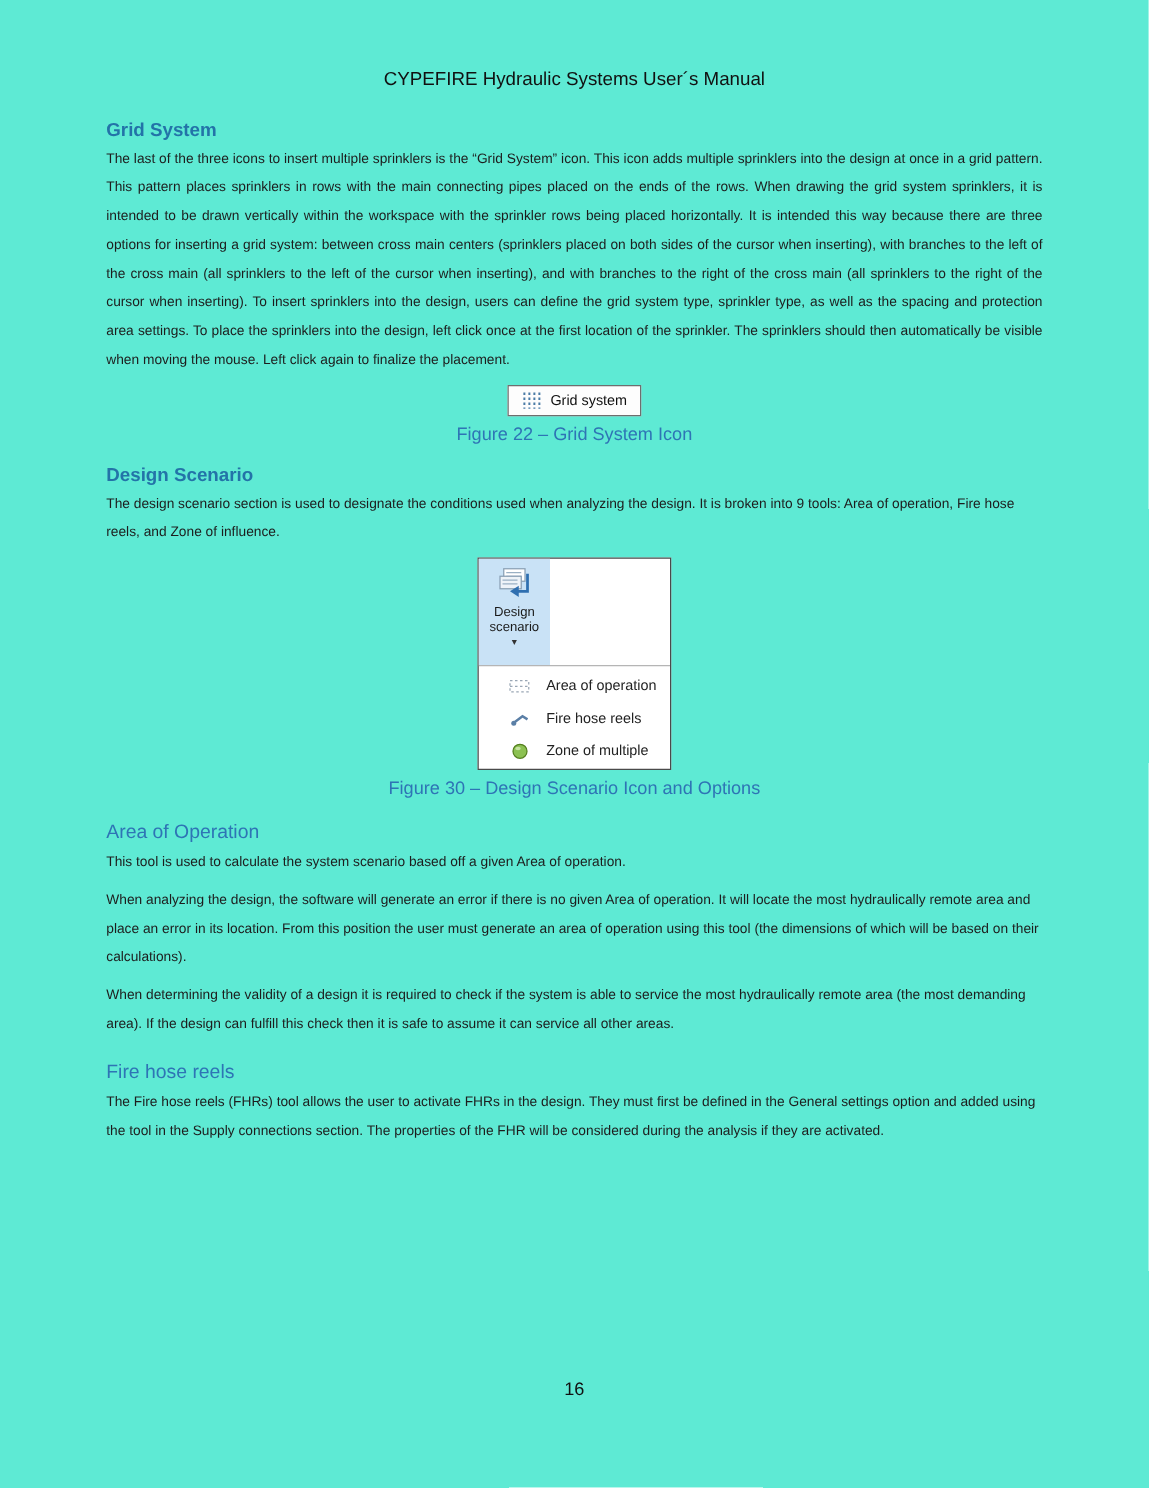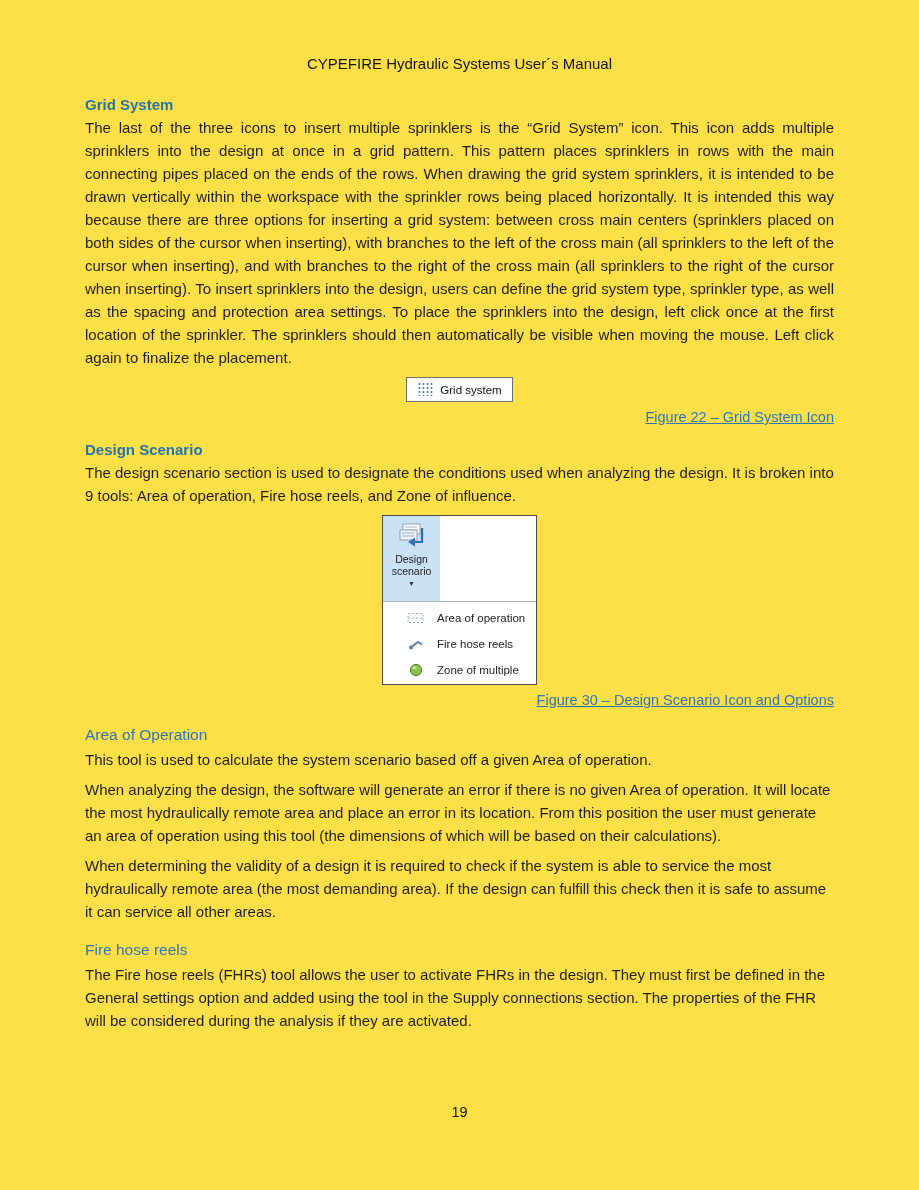--- a/index.html
+++ b/index.html
@@ -1,19 +1,19 @@
 <!DOCTYPE html>
 <html><head>
 <meta charset="utf-8">
 <style>
   html,body { margin:0; padding:0; background:#ffffff; }
   .page {
     position:relative;
     width:919px; height:1190px;
-    background:#fde047;
+    background:#5eead4;
     font-family:"Liberation Sans", sans-serif;
     color:#1d1d1d;
     overflow:hidden;
   }
   .content { padding:55px 85px 0 85px; }
 
   .doc-header {
     text-align:center;
     font-size:15px;
     color:#111111;
@@ -27,33 +27,32 @@
     font-weight:bold;
     margin:16px 0 3px 0;
   }
   h3.subheading {
     color:#2e74b5;
     font-size:15.5px;
     font-weight:400;
     margin:18px 0 4px 0;
   }
   p.body-text {
-    font-size:15px;
+    font-size:11px;
     line-height:23px;
     margin:0 0 7px 0;
   }
   p.justified { text-align:justify; }
 
   .figure { text-align:center; margin:8px 0 2px 0; }
   .figure-caption {
     color:#2e74b5;
     font-size:14.5px;
-    text-align:right;
+    text-align:center;
     margin:7px 0 2px 0;
-    text-decoration:underline;
   }
 
   
   .gs-button {
     display:inline-flex;
     align-items:center;
     gap:6px;
     border:1px solid #6e6e6e;
     padding:4px 10px;
     font-size:11.5px;
@@ -198,14 +197,14 @@
     <h3 class="subheading">Area of Operation</h3>
     <p class="body-text">This tool is used to calculate the system scenario based off a given Area of operation.</p>
     <p class="body-text">When analyzing the design, the software will generate an error if there is no given Area of operation. It will locate the most hydraulically remote area and place an error in its location. From this position the user must generate an area of operation using this tool (the dimensions of which will be based on their calculations).</p>
     <p class="body-text">When determining the validity of a design it is required to check if the system is able to service the most hydraulically remote area (the most demanding area). If the design can fulfill this check then it is safe to assume it can service all other areas.</p>
 
     <h3 class="subheading">Fire hose reels</h3>
     <p class="body-text">The Fire hose reels (FHRs) tool allows the user to activate FHRs in the design. They must first be defined in the General settings option and added using the tool in the Supply connections section. The properties of the FHR will be considered during the analysis if they are activated.</p>
 
   </div>
 
-  <div class="page-footer">19</div>
+  <div class="page-footer">16</div>
 </div>
 
 </body></html>

